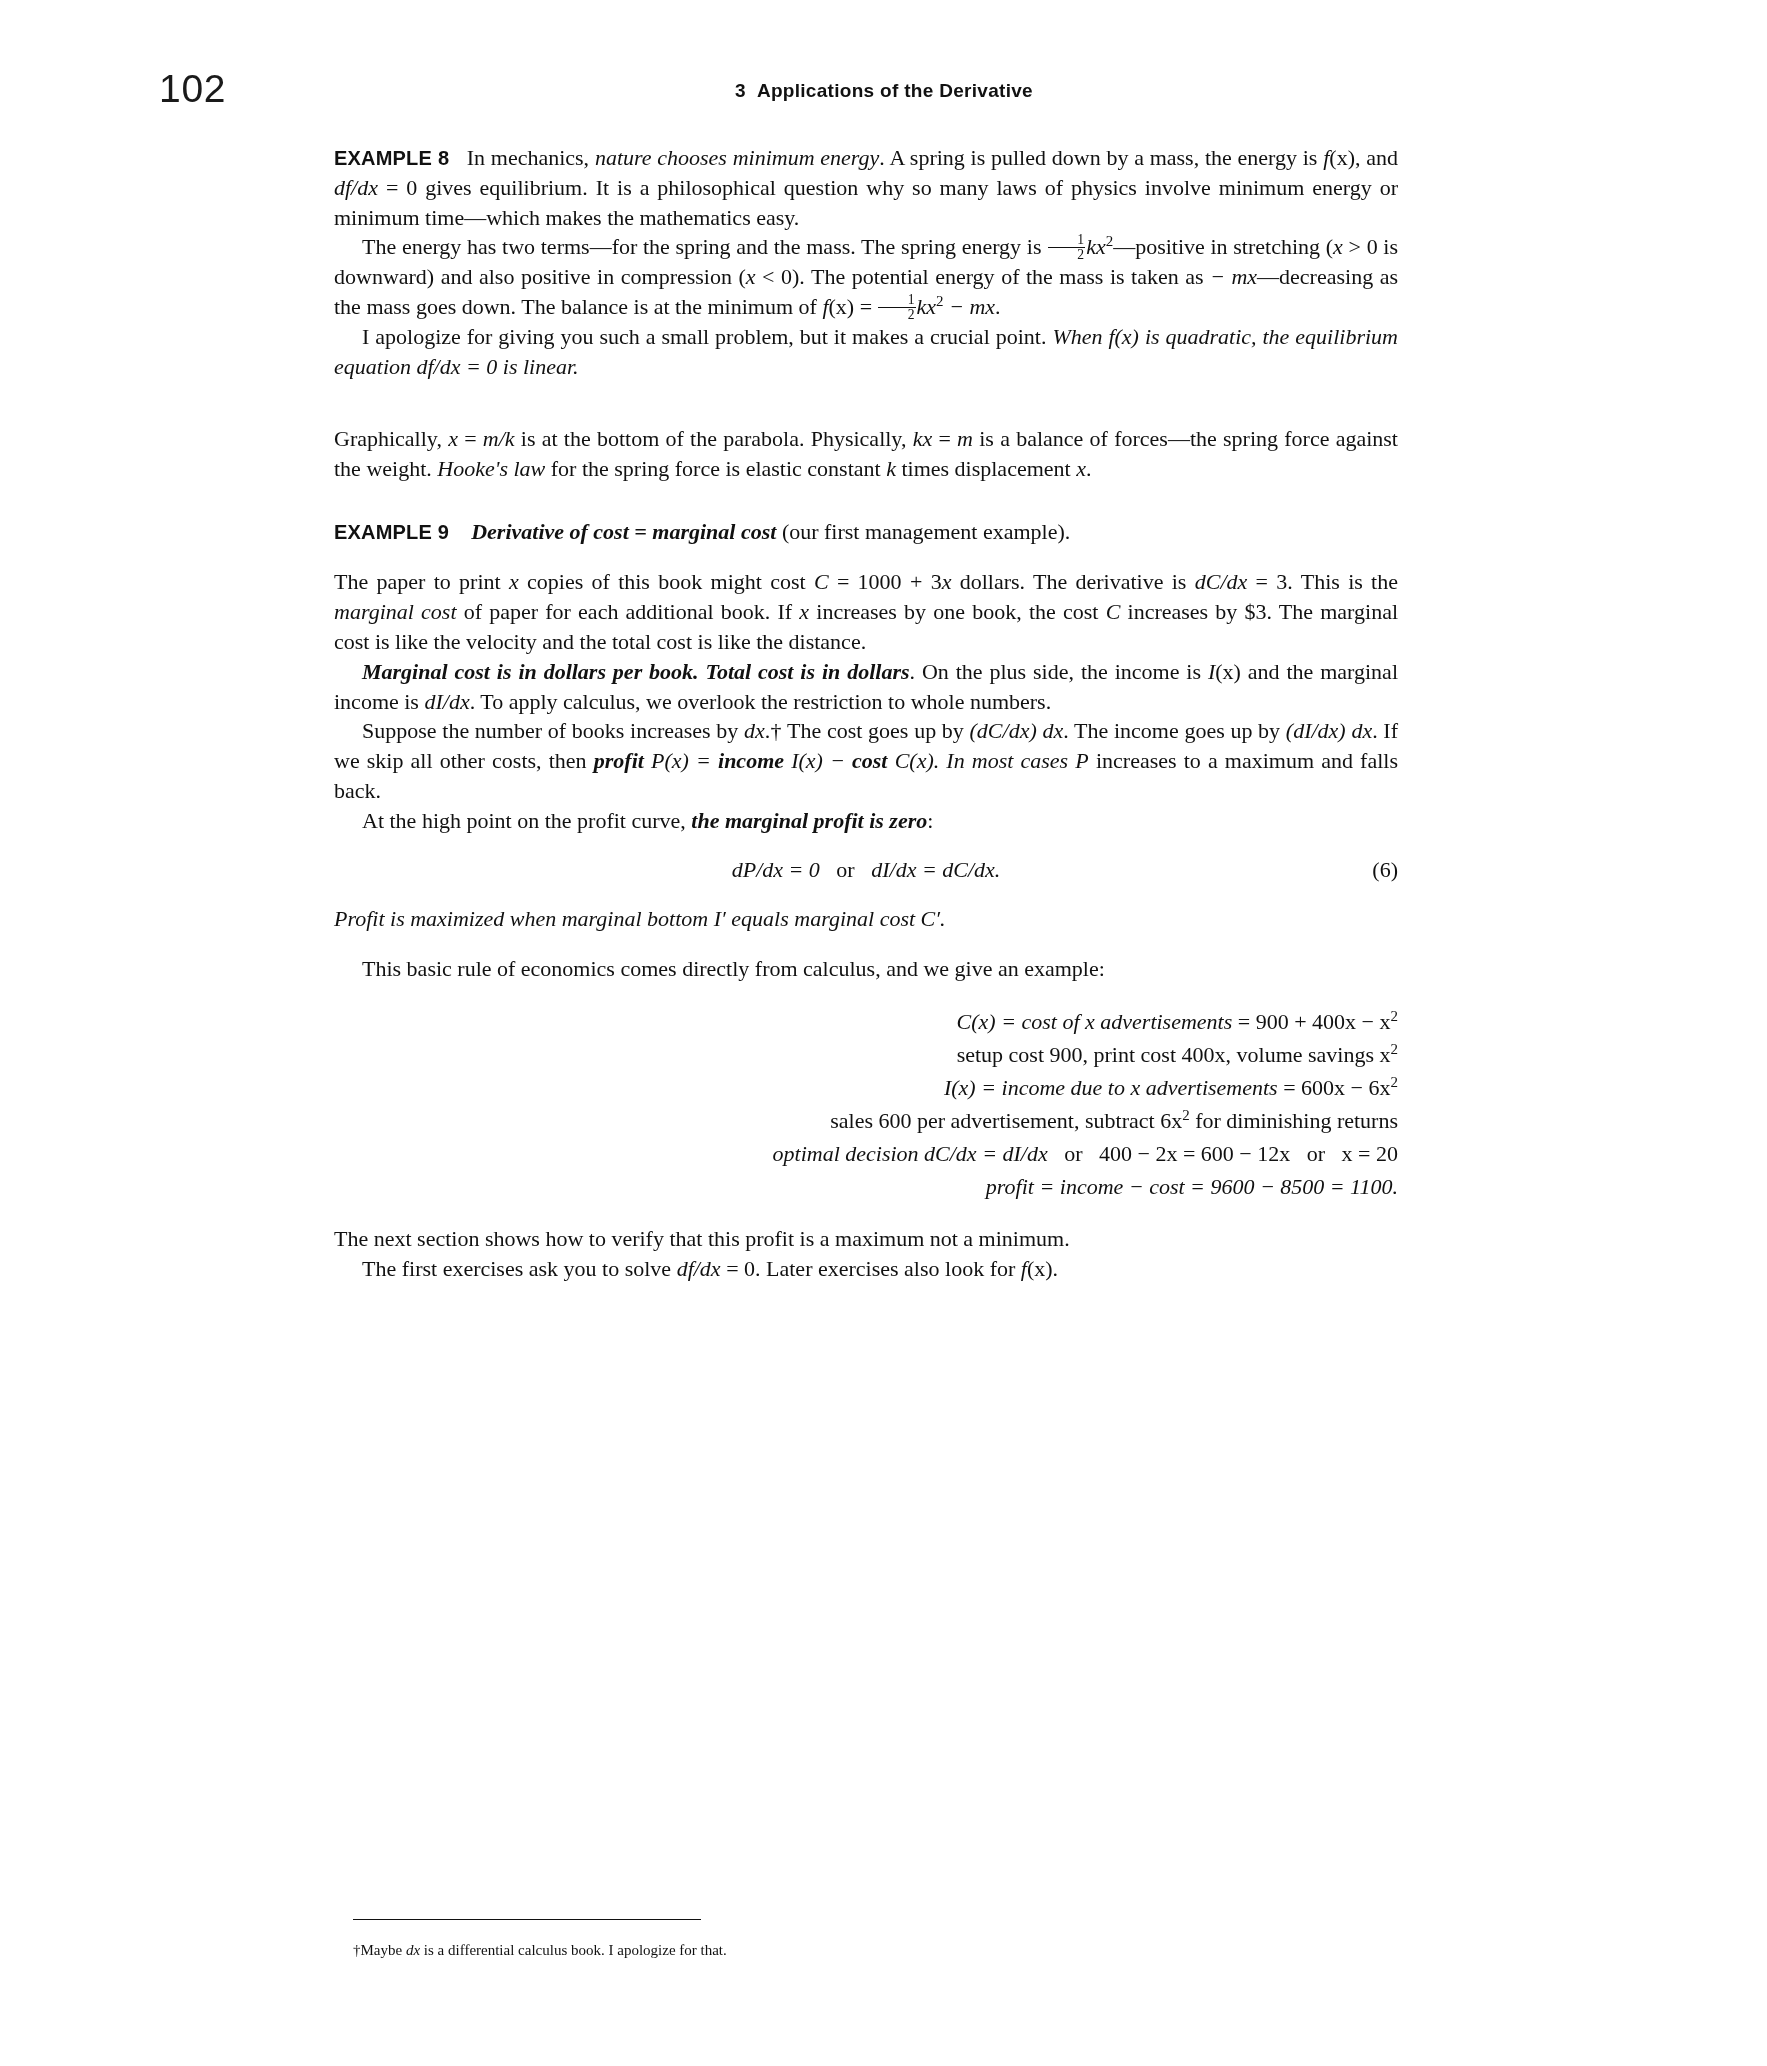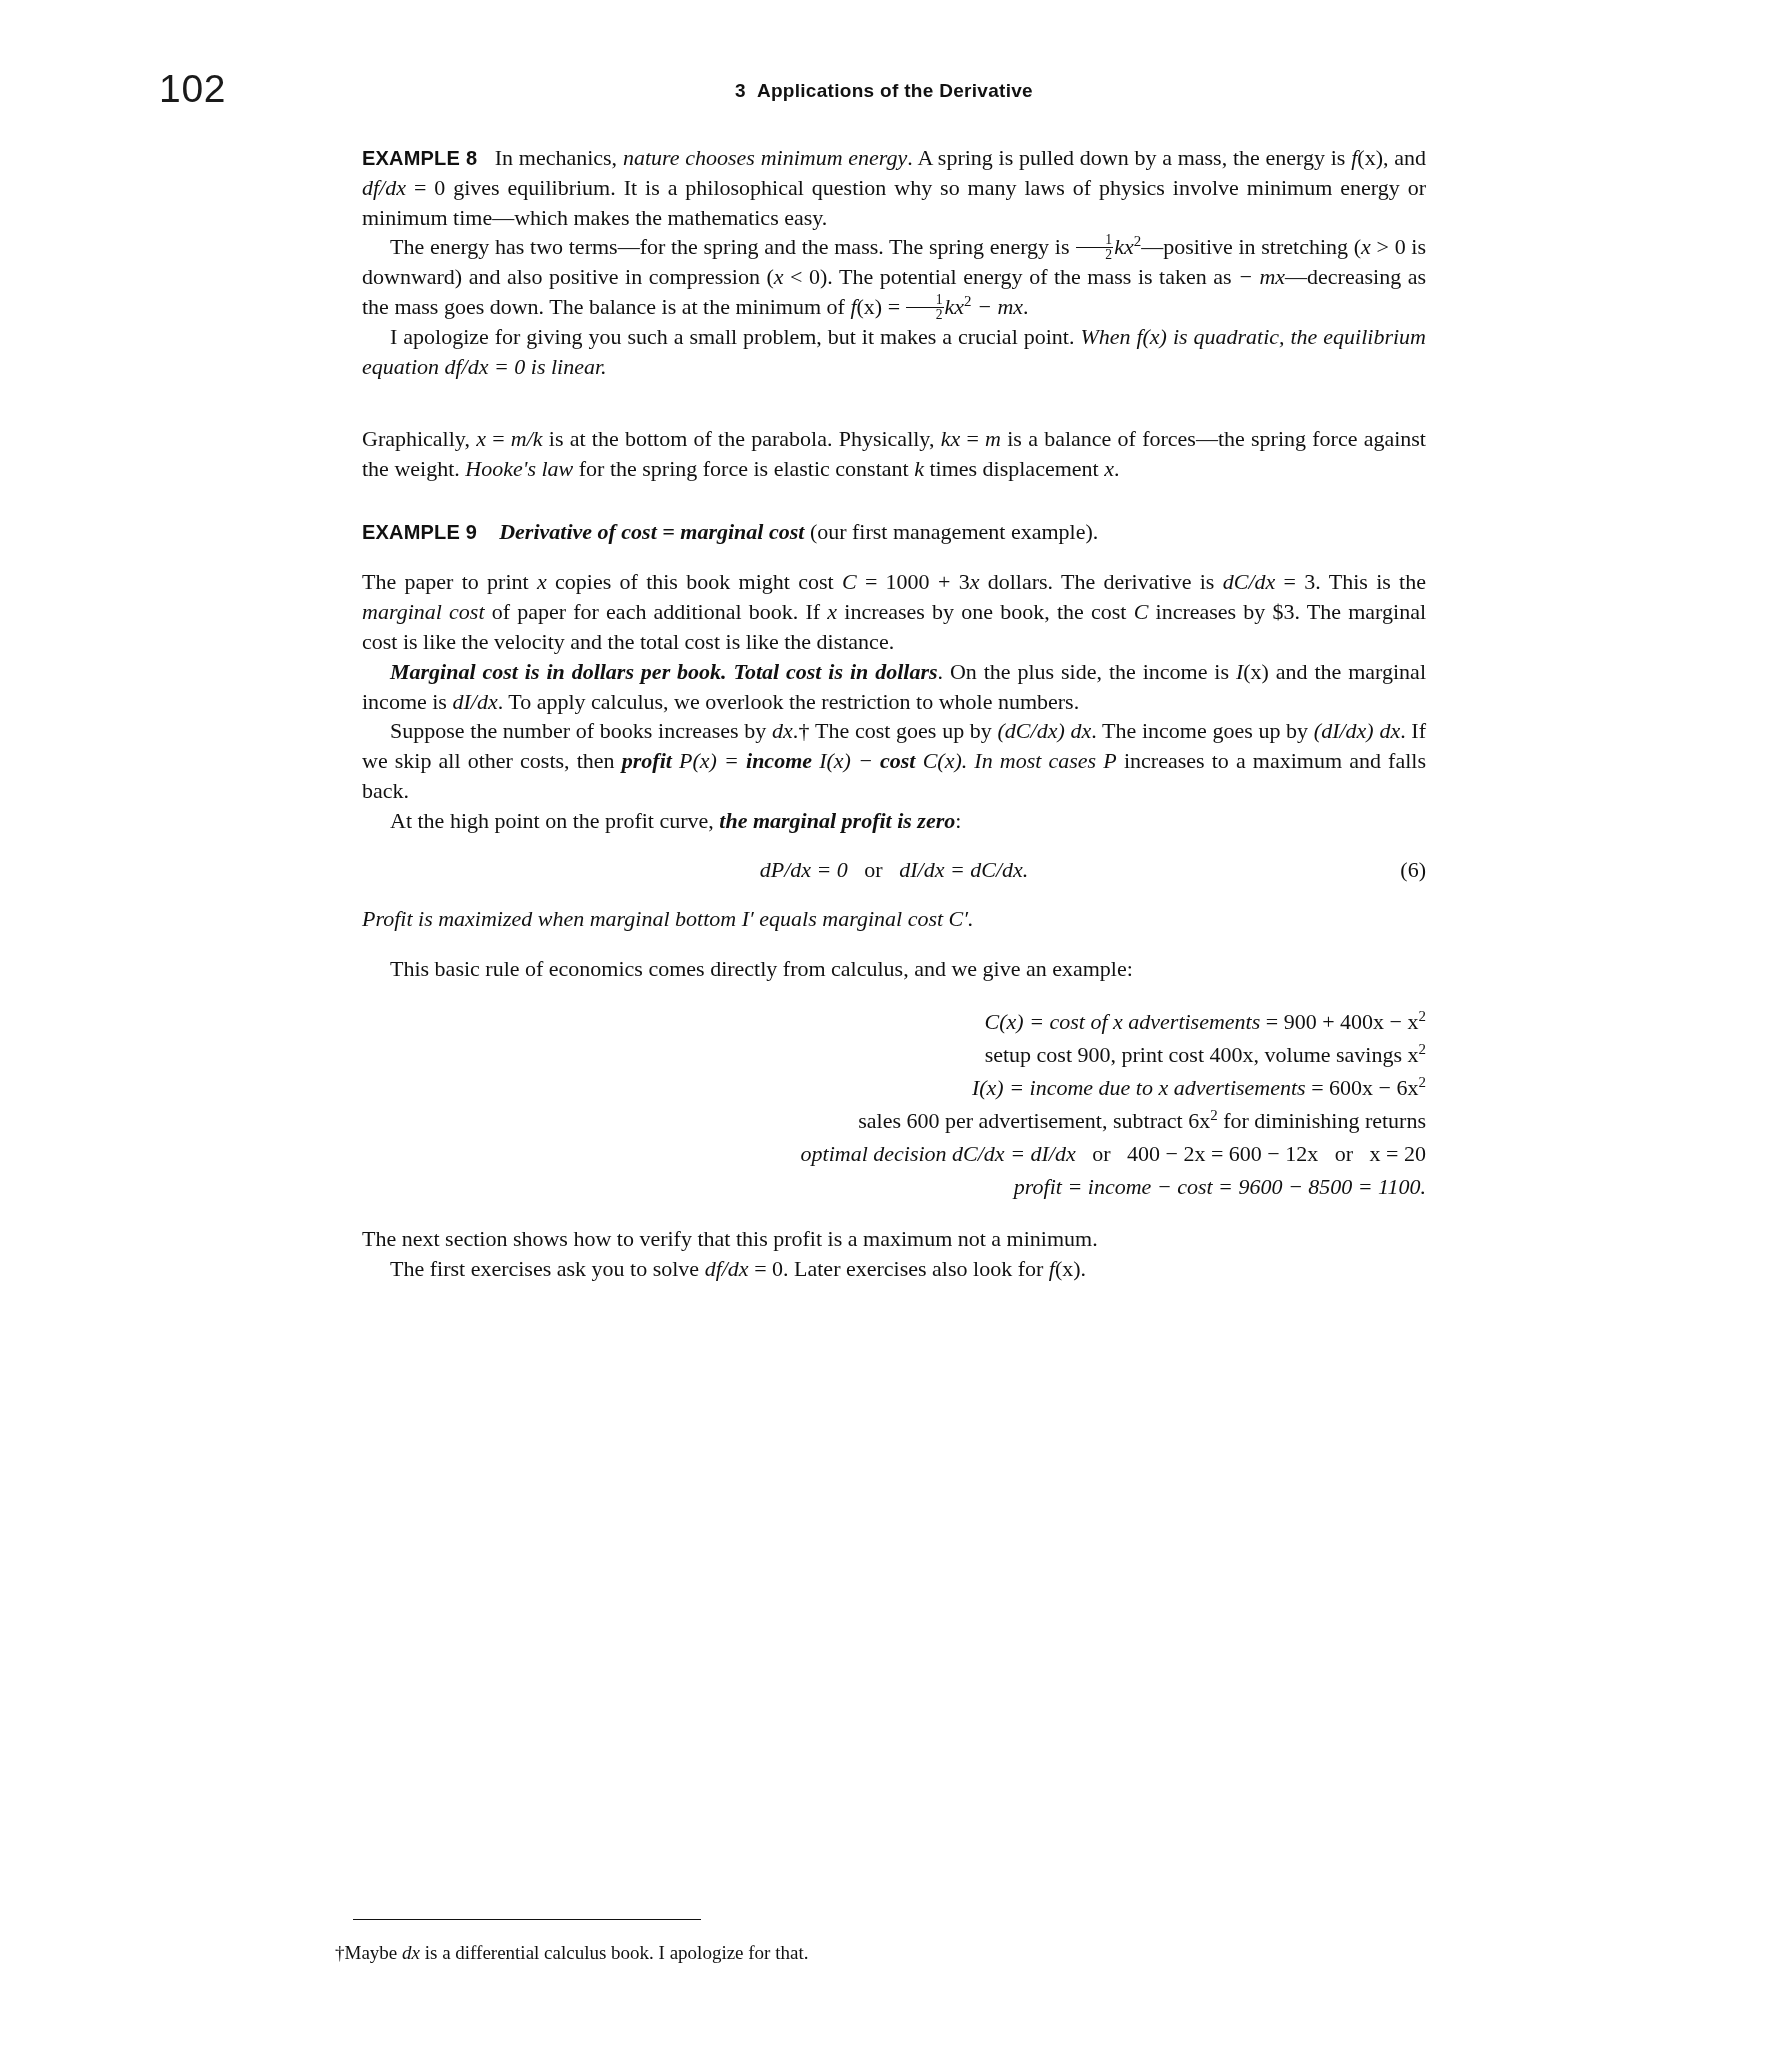--- a/index.html
+++ b/index.html
@@ -54,21 +54,21 @@
     color: #111;
   }
   .running-head .chap-num {
     margin-right: 11px;
   }
 
   
   .column {
     position: absolute;
     top: 143px;
-    left: 362px;
+    left: 334px;
     width: 1064px;
   }
 
   p {
     margin: 0;
     font-size: 22px;
     line-height: 1.355;
     text-align: justify;
     text-justify: inter-word;
     hyphens: none;
@@ -135,24 +135,24 @@
   
   .footnote-rule {
     position: absolute;
     left: 353px;
     top: 1919px;
     width: 348px;
     border-top: 1.7px solid #111;
   }
   .footnote {
     position: absolute;
-    left: 335px;
+    left: 353px;
     top: 1940px;
     width: 1064px;
-    font-size: 19px;
+    font-size: 15px;
     line-height: 1.35;
   }
 </style>
 </head>
 <body>
 
 <div class="page">
 
   <div class="header">
     <div class="folio">102</div>

